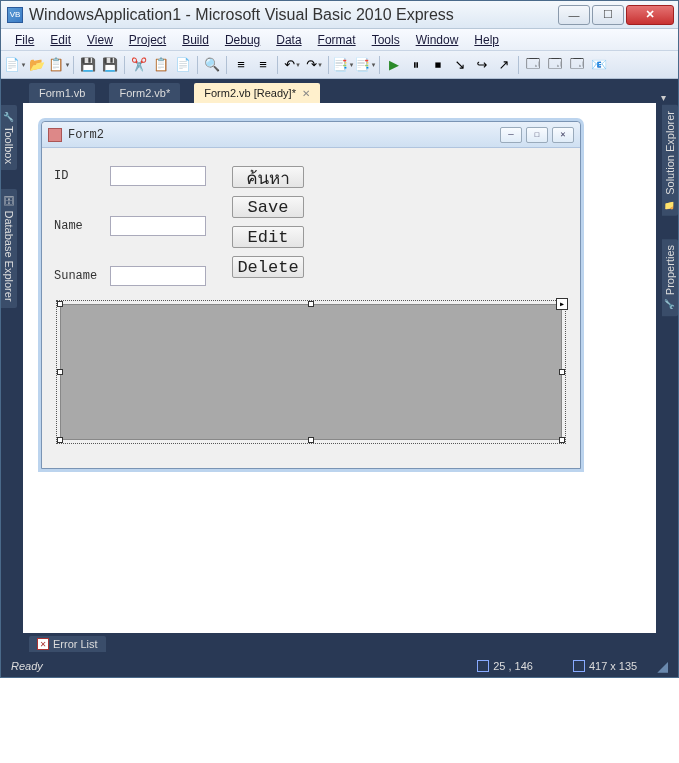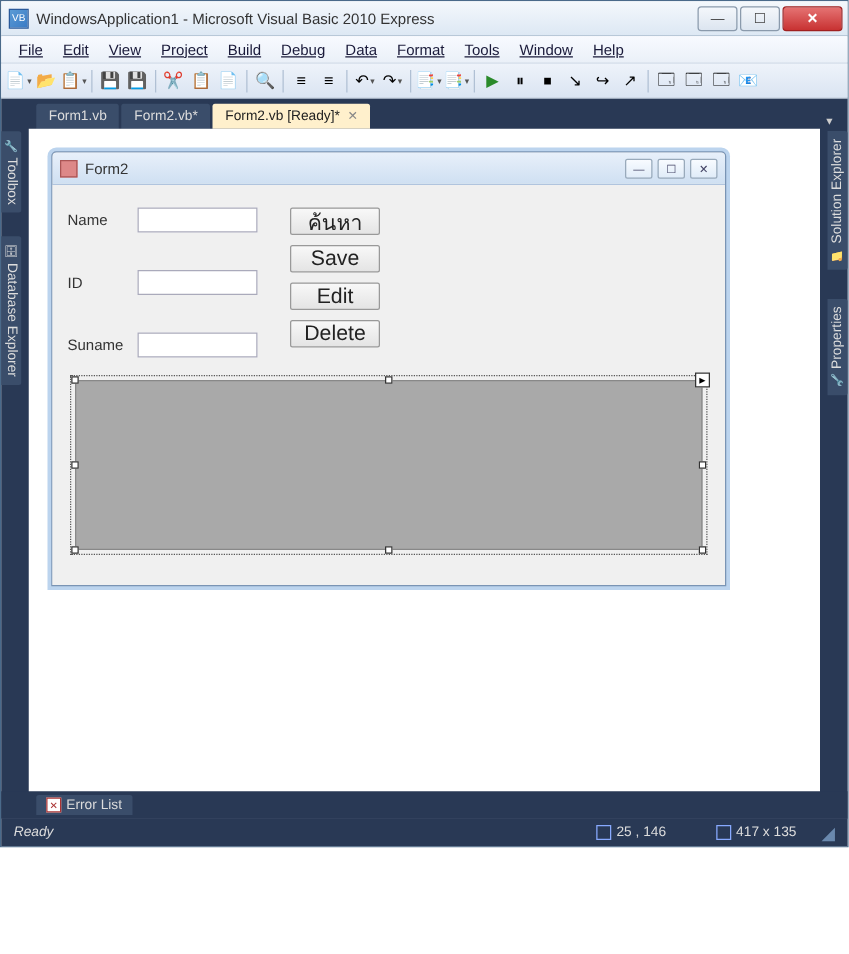--- a/index.html
+++ b/index.html
@@ -2,49 +2,49 @@
 <html><head>
 <meta charset="utf-8">
 <style>
   * { box-sizing: border-box; margin: 0; padding: 0; }
   body { font-family: "Segoe UI", Tahoma, sans-serif; font-size: 12px; background: #fff; overflow: hidden; }
   
   .window { width: 679px; height: 678px; border: 1px solid #4a6a8a; background: #fff; display: flex; flex-direction: column; }
   
   .titlebar { height: 28px; background: linear-gradient(to bottom, #f4f8fc, #dde8f4); display: flex; align-items: center; padding: 0 4px 0 6px; border-bottom: 1px solid #b8c8d8; }
   .titlebar-icon { width: 16px; height: 16px; background: linear-gradient(135deg,#5b9bd5,#3a7bc5); border: 1px solid #2a5a9a; margin-right: 6px; font-size: 8px; color: #fff; display: flex; align-items: center; justify-content: center; }
-  .titlebar-text { flex: 1; color: #333; font-size: 12px; }
+  .titlebar-text { flex: 1; color: #333; font-size: 16px; }
   .win-controls { display: flex; gap: 0; }
   .win-btn { width: 32px; height: 20px; border: 1px solid #8a9aac; background: linear-gradient(to bottom,#f4f7fb,#dce5f0); border-radius: 3px; margin-left: 2px; display: flex; align-items: center; justify-content: center; font-size: 11px; color: #444; }
   .win-btn.close { width: 48px; background: linear-gradient(to bottom,#e57373,#c83232); border-color: #a02020; color: #fff; font-weight: bold; }
   
   .menubar { height: 22px; background: linear-gradient(to bottom,#f8faff,#eaf0f8); border-bottom: 1px solid #c8d4e4; display: flex; align-items: center; padding: 0 6px; }
   .menubar span { padding: 2px 8px; color: #1a1a3a; cursor: default; text-decoration: underline; }
   
   .toolbar { height: 28px; background: linear-gradient(to bottom,#eef3fa,#dae4f2); border-bottom: 1px solid #b0c0d4; display: flex; align-items: center; padding: 0 4px; gap: 2px; }
   .tbtn { width: 20px; height: 20px; display: flex; align-items: center; justify-content: center; font-size: 13px; border-radius: 2px; }
   .tbtn.dd::after { content: "▾"; font-size: 7px; margin-left: 1px; color: #555; }
   .tsep { width: 1px; height: 18px; background: #b0c0d4; margin: 0 2px; }
   
   .workspace { flex: 1; background: #293955; display: flex; flex-direction: column; position: relative; }
   
-  .doc-tabs { height: 24px; display: flex; align-items: flex-end; padding: 2px 8px 0 28px; gap: 2px; }
+  .doc-tabs { height: 24px; display: flex; align-items: flex-end; padding: 2px 8px 0 28px; gap: 14px; }
   .doc-tab { padding: 4px 10px; background: #3a4d6a; color: #ddd; font-size: 11px; border-radius: 2px 2px 0 0; display: flex; align-items: center; gap: 6px; }
   .doc-tab.active { background: #fff0cc; color: #222; }
   .doc-tab .x { font-size: 10px; color: #888; }
   .tab-strip-right { margin-left: auto; color: #ccc; font-size: 10px; padding-right: 4px; }
   
   .side-tab { position: absolute; writing-mode: vertical-rl; background: #3a4d6a; color: #ddd; font-size: 11px; padding: 6px 2px; border-radius: 0 2px 2px 0; }
   .side-tab.left { left: 0; }
   .side-tab.right { right: 0; transform: rotate(180deg); border-radius: 2px 0 0 2px; }
   .side-tab .pin { font-size: 9px; margin-bottom: 4px; }
   
   .designer-area { flex: 1; background: #fff; margin: 0 22px 0 22px; padding: 18px; position: relative; overflow: hidden; }
   
-  .form-window { width: 540px; border: 1px solid #7a94b4; border-radius: 4px 4px 0 0; background: #f0f0f0; box-shadow: 0 0 0 3px #bcd4ee; }
+  .form-window { width: 540px; border: 1px solid #7a94b4; border-radius: 4px 4px 0 0; background: #f0f0f0; box-shadow: 0 0 0 3px #bcd4ee; font-family: Liberation Mono, monospace; }
   .form-titlebar { height: 26px; background: linear-gradient(to bottom,#e8f0fa,#cfe0f2); border-bottom: 1px solid #b0c4de; display: flex; align-items: center; padding: 0 6px; border-radius: 4px 4px 0 0; }
   .form-icon { width: 14px; height: 14px; background: #d88; border: 1px solid #a55; margin-right: 6px; }
   .form-title { flex: 1; color: #333; font-size: 12px; }
   .form-ctrls { display: flex; gap: 4px; }
   .form-cbtn { width: 22px; height: 16px; border: 1px solid #9ab; background: linear-gradient(to bottom,#f8fbff,#e0ecf8); border-radius: 2px; font-size: 9px; display: flex; align-items: center; justify-content: center; color: #446; }
   
   .form-body { padding: 18px 12px; background: #f0f0f0; }
   .form-row { display: flex; align-items: center; margin-bottom: 10px; }
   .form-label { width: 56px; color: #333; font-size: 12px; }
   .form-input { width: 96px; height: 20px; border: 1px solid #aab; background: #fff; margin-right: 26px; }
@@ -168,25 +168,25 @@
           <div class="form-ctrls">
             <div class="form-cbtn">—</div>
             <div class="form-cbtn">☐</div>
             <div class="form-cbtn">✕</div>
           </div>
         </div>
         <div class="form-body">
           <div class="form-content-row">
             <div class="form-fields">
               <div class="form-row">
-                <div class="form-label">Name</div>
+                <div class="form-label">ID</div>
                 <div class="form-input"></div>
               </div>
               <div class="form-row">
-                <div class="form-label">ID</div>
+                <div class="form-label">Name</div>
                 <div class="form-input"></div>
               </div>
               <div class="form-row">
                 <div class="form-label">Suname</div>
                 <div class="form-input"></div>
               </div>
             </div>
             <div class="form-btn-col">
               <div class="form-btn">ค้นหา</div>
               <div class="form-btn">Save</div>

